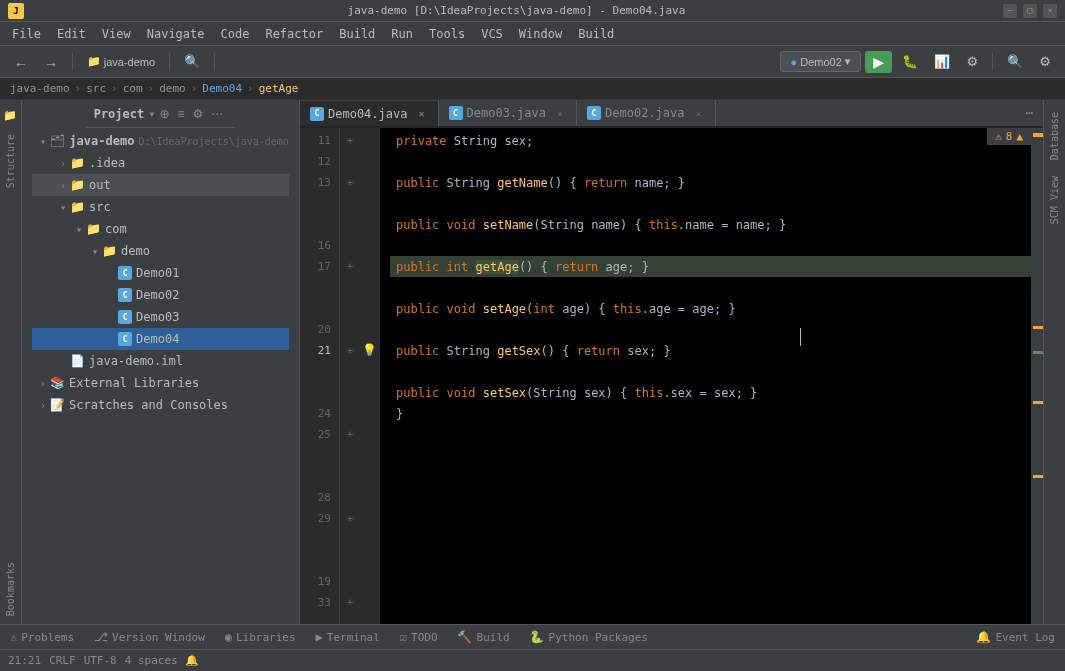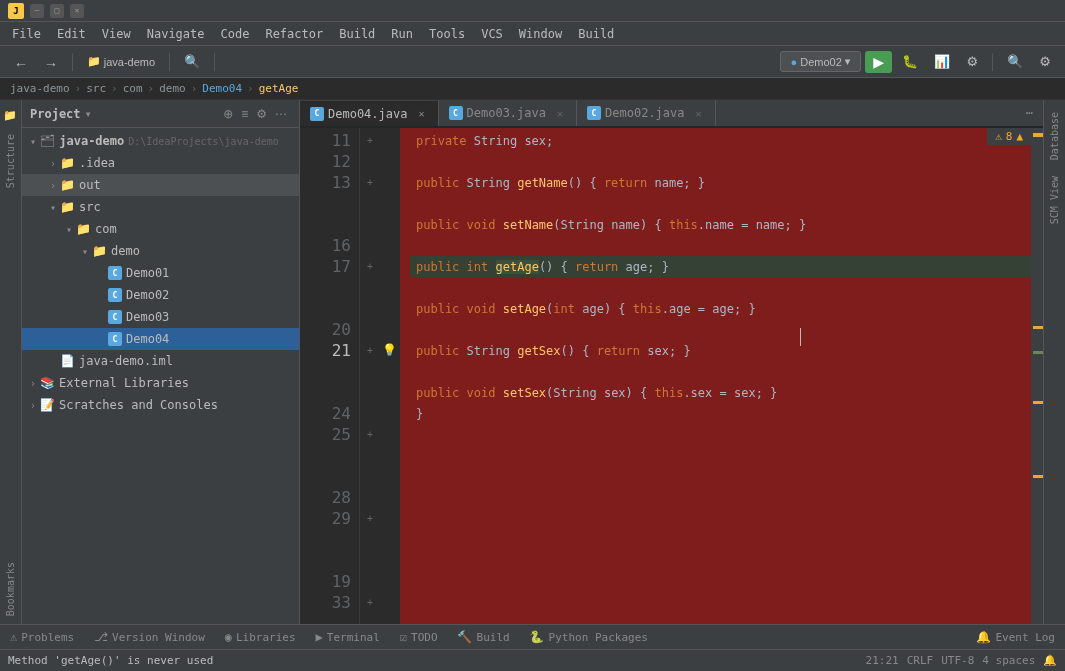--- a/index.html
+++ b/index.html
@@ -19,21 +19,21 @@
     .run-btn { background: #499c54; color: white; border-radius: 3px; padding: 3px 8px; border: none; cursor: pointer; font-size: 11px; }
 
     
     #breadcrumb { background: #3c3f41; height: 22px; display: flex; align-items: center; padding: 0 8px; font-size: 11px; color: #8c9497; border-bottom: 1px solid #555; }
     #breadcrumb span { margin: 0 2px; }
 
     
     #main { display: flex; height: calc(671px - 22px - 24px - 32px - 22px - 25px - 22px); }
 
     
-    #sidebar { width: 300px; background: #3c3f41; border-right: 1px solid #555; display: flex; flex-direction: column; overflow: hidden; }
+    #sidebar { width: 300px; background: #3c3f41; border-right: 1px solid #555; display: flex; flex-direction: column; overflow: hidden; align-items: center; }
     #sidebar-header { height: 28px; display: flex; align-items: center; padding: 0 8px; background: #3c3f41; border-bottom: 1px solid #555; font-size: 12px; font-weight: bold; color: #bbbbbb; }
     .sidebar-tb-btn { background: none; border: none; color: #888; cursor: pointer; padding: 2px 4px; border-radius: 2px; font-size: 12px; }
     #sidebar-tree { flex: 1; overflow-y: auto; padding: 4px 0; }
     .tree-item { display: flex; align-items: center; height: 22px; padding-left: 8px; cursor: pointer; font-size: 12px; color: #bbbbbb; user-select: none; }
     .tree-item.selected { background: #2d6099; }
     .tree-item .arrow { width: 14px; text-align: center; color: #888; font-size: 10px; }
     .folder-icon { color: #dcb67a; }
 
     
     #right-panel { flex: 1; display: flex; flex-direction: column; overflow: hidden; }
@@ -66,20 +66,21 @@
     .side-label { writing-mode: vertical-rl; transform: rotate(180deg); font-size: 11px; color: #888; padding: 8px 3px; cursor: pointer; white-space: nowrap; }
 
     #ver-side-left { width: 22px; background: #3c3f41; border-right: 1px solid #555; display: flex; flex-direction: column; align-items: center; }
     #ver-side-right { width: 22px; background: #3c3f41; border-left: 1px solid #555; display: flex; flex-direction: column; align-items: center; }
   </style>
 </head>
 <body>
 
 <div id="title-bar">
   <div style="width:16px;height:16px;background:#f7c948;border-radius:2px;display:flex;align-items:center;justify-content:center;font-size:9px;font-weight:bold;color:#000;margin-right:6px;">J</div>
+  <div style="flex:1;text-align:center;font-size:11px;">java-demo [D:\IdeaProjects\java-demo] - Demo04.java</div>
   <div style="display:flex;gap:6px;">
     <div style="width:14px;height:14px;background:#555;border-radius:2px;cursor:pointer;display:flex;align-items:center;justify-content:center;font-size:8px;color:#999;">—</div>
     <div style="width:14px;height:14px;background:#555;border-radius:2px;cursor:pointer;display:flex;align-items:center;justify-content:center;font-size:8px;color:#999;">□</div>
     <div style="width:14px;height:14px;background:#555;border-radius:2px;cursor:pointer;display:flex;align-items:center;justify-content:center;font-size:8px;color:#999;">✕</div>
   </div>
 </div>
 
 <div id="menu-bar">
   <div class="menu-item">File</div>
   <div class="menu-item">Edit</div>
@@ -262,21 +263,21 @@
     </div>
 
     <div style="flex:1;display:flex;overflow:hidden;position:relative;">
 
       <div style="position:absolute;top:0;right:12px;z-index:10;background:#3c3f41;padding:2px 8px;font-size:11px;color:#f0a732;display:flex;align-items:center;gap:4px;">
         <span>⚠</span>
         <span>8</span>
         <span style="cursor:pointer;">▲</span>
       </div>
 
-      <div id="gutter" style="width:60px;background:#2b2b2b;text-align:right;color:#606366;font-size:16px;line-height:21px;padding-right:8px;padding-top:0;user-select:none;overflow:hidden;border-right:1px solid #3a3a3a;padding-top:2px;">
+      <div id="gutter" style="width:40px;background:#2b2b2b;text-align:right;color:#606366;font-size:11px;line-height:21px;padding-right:8px;padding-top:0;user-select:none;overflow:hidden;border-right:1px solid #3a3a3a;padding-top:2px;">
         <div>11</div>
         <div>12</div>
         <div>13</div>
         <div style="visibility:hidden;">14</div>
         <div style="visibility:hidden;">15</div>
         <div>16</div>
         <div>17</div>
         <div style="visibility:hidden;">18</div>
         <div style="visibility:hidden;">19</div>
         <div>20</div>
@@ -337,21 +338,21 @@
         <div style="height:21px;"></div>
         <div style="height:21px;"></div>
 
         <div style="height:21px;color:#f7c948;cursor:pointer;">💡</div>
         <div style="height:21px;"></div>
         <div style="height:21px;"></div>
         <div style="height:21px;"></div>
         <div style="height:21px;"></div>
       </div>
 
-      <div id="code-area" style="flex:1;overflow:auto;background:#7f1d1d;padding-top:2px;cursor:text;">
+      <div id="code-area" style="flex:1;overflow:auto;background:#000000;padding-top:2px;cursor:text;">
 
         <div style="height:21px;display:flex;align-items:center;white-space:pre;font-size:12px;padding-left:6px;">
           <span class="kw">private</span><span> </span><span class="type">String</span><span> sex;</span>
         </div>
 
         <div style="height:21px;"></div>
 
         <div style="height:21px;display:flex;align-items:center;white-space:pre;font-size:12px;padding-left:6px;">
           <span class="kw">public</span><span> </span><span class="type">String</span><span> </span><span class="fn">getName</span><span>() { </span><span class="kw">return</span><span> name; }</span>
         </div>
@@ -441,19 +442,18 @@
     <span>Python Packages</span>
   </div>
   <div style="flex:1;"></div>
   <div class="bottom-tab">
     <span style="font-size:12px;">🔔</span>
     <span>Event Log</span>
   </div>
 </div>
 
 <div id="status-bar" style="height:22px;background:#3c3f41;display:flex;align-items:center;padding:0 8px;font-size:11px;color:#888;border-top:1px solid #555;gap:8px;">
-  <span style="flex:1;color:#bbbbbb;">Method 'getAge()' is never used</span>
   <span style="cursor:pointer;">21:21</span>
   <span style="cursor:pointer;">CRLF</span>
   <span style="cursor:pointer;">UTF-8</span>
   <span style="cursor:pointer;">4 spaces</span>
   <span style="cursor:pointer;">🔔</span>
 </div>
 
 </body></html>

